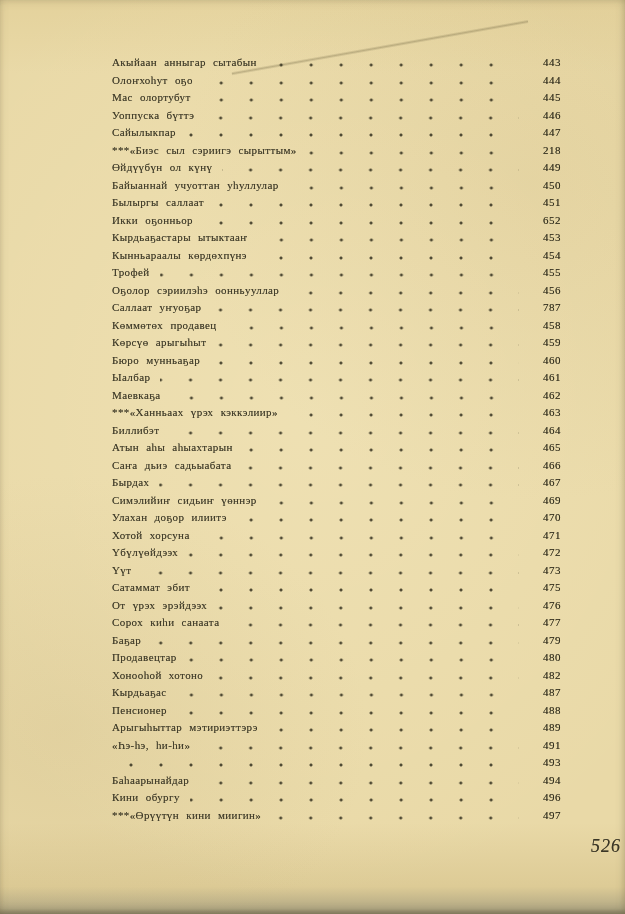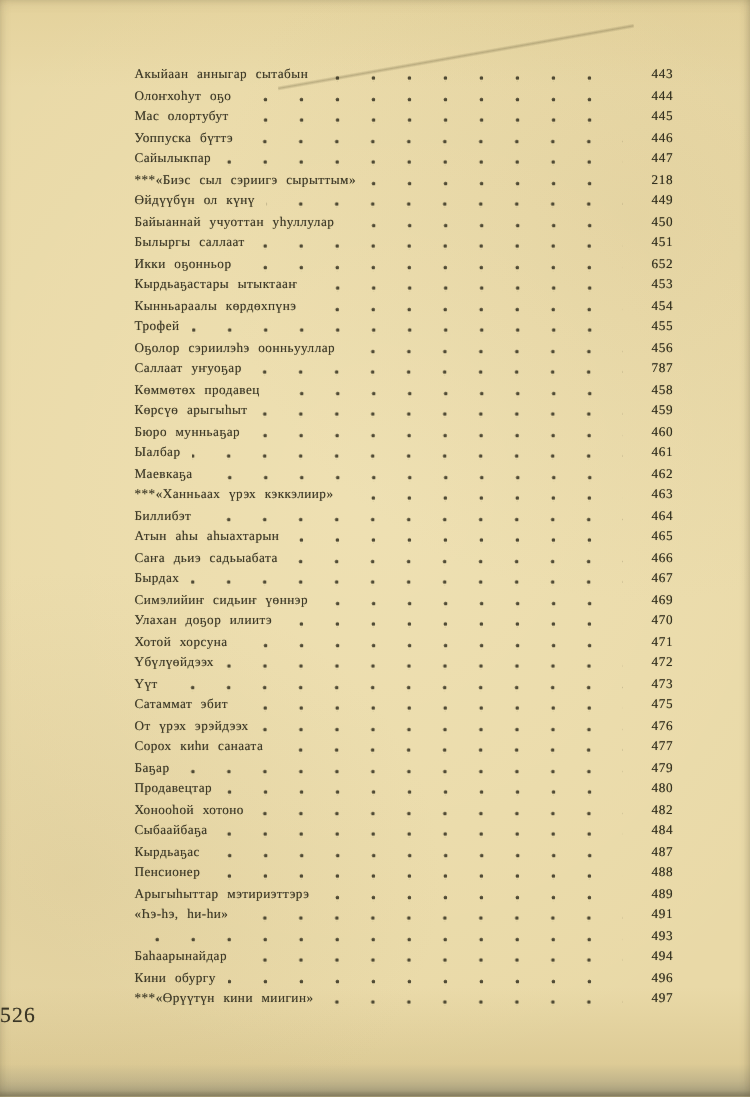--- a/index.html
+++ b/index.html
@@ -50,23 +50,24 @@
     background:radial-gradient(circle at 2px 2px, rgba(58,54,36,.88) 1.25px, rgba(58,54,36,0) 1.8px) right bottom 3.5px / 30px 5px repeat-x;
   }
   .num{
     flex:0 0 auto;min-width:34px;text-align:right;
     letter-spacing:.5px;
     color:#34311f;
     text-shadow:0 0 .6px rgba(52,49,31,.6);
   }
   .folio{
     position:absolute;left:0;top:836px;width:621px;
-    text-align:left;
+    text-align:right;
     font-size:18px;color:#3a3626;letter-spacing:1px;
     text-shadow:0 0 .6px rgba(58,54,38,.6);
+    font-style:italic;
   }
 </style>
 </head>
 <body>
 
 <div class="page">
   <div class="toc" id="toc">
   <div class="row">
     <span class="title">Акыйаан анныгар сытабын</span>
     <span class="leader"></span>
@@ -276,25 +277,20 @@
     <span class="leader"></span>
     <span class="num">480</span>
   </div>
 
   <div class="row">
     <span class="title">Хонооһой хотоно</span>
     <span class="leader"></span>
     <span class="num">482</span>
   </div>
 
-  <div class="row">
-    <span class="title">Сыбаайбаҕа</span>
-    <span class="leader"></span>
-    <span class="num">484</span>
-  </div>
 
   <div class="row">
     <span class="title">Кырдьаҕас</span>
     <span class="leader"></span>
     <span class="num">487</span>
   </div>
 
   <div class="row">
     <span class="title">Пенсионер</span>
     <span class="leader"></span>

